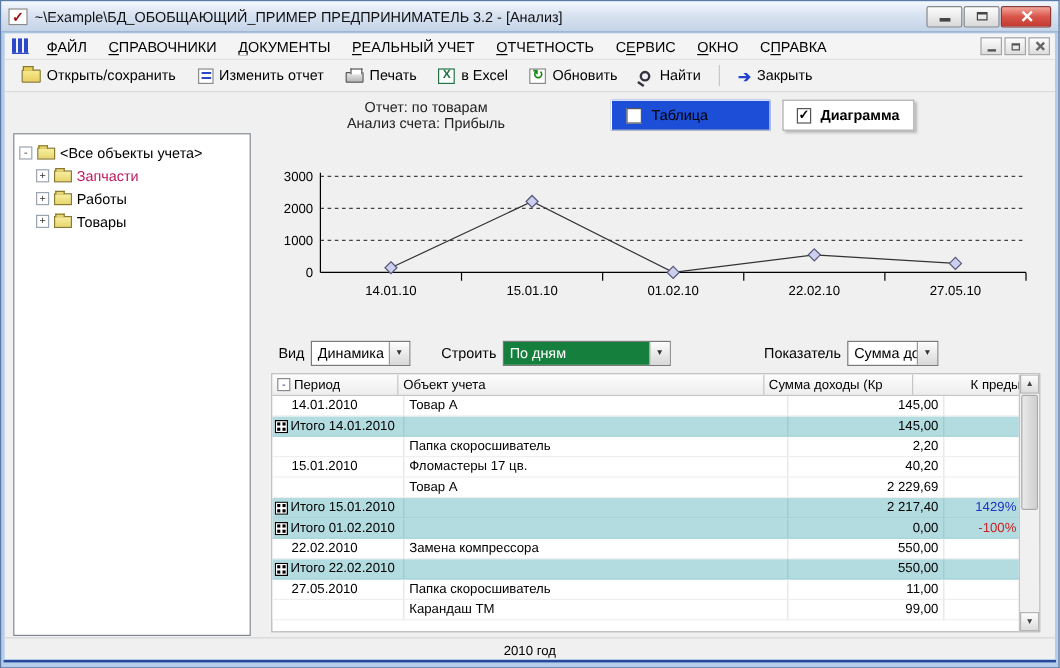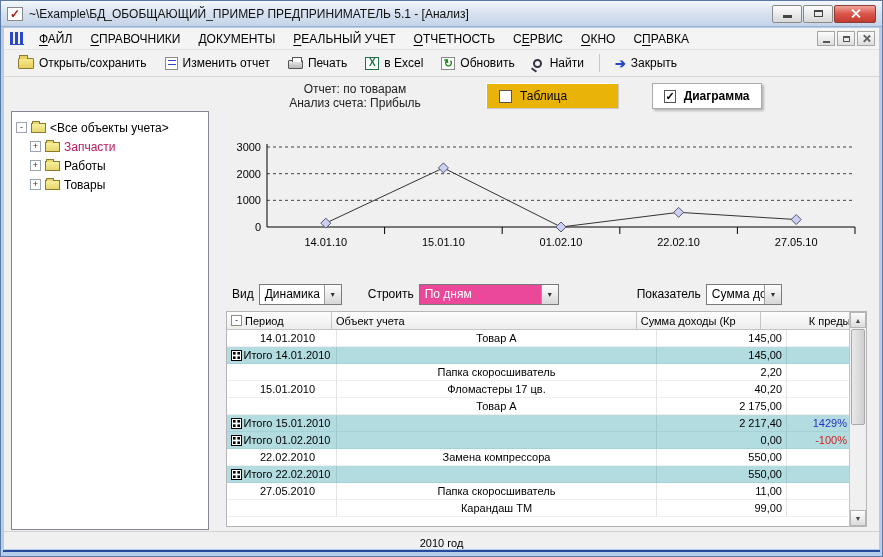--- a/index.html
+++ b/index.html
@@ -56,54 +56,54 @@
     display:flex;align-items:center;justify-content:center;line-height:1;}
   .ic-refresh{width:14px;height:13px;background:#fff;border:1px solid #8a8a8a;color:#1a8a1a;font-weight:bold;font-size:11px;
     display:flex;align-items:center;justify-content:center;line-height:1;}
   .ic-search{width:9px;height:9px;border:2px solid #334;border-radius:50%;margin-right:3px;}
   .ic-search::after{content:"";position:absolute;left:-4px;top:8px;width:6px;height:2px;background:#334;transform:rotate(35deg);}
   .ic-closearrow{color:#2244cc;font-weight:bold;font-size:13px;line-height:1;}
   
   .workspace{position:relative;flex:1;background:#f0f0f0;overflow:hidden;}
   .report-head{position:absolute;left:227px;top:5px;width:248px;text-align:center;font-size:12px;color:#222;line-height:14px;}
   .toggle{position:absolute;top:6px;height:26px;display:flex;align-items:center;gap:8px;font-size:12px;padding:0 12px;}
-  .toggle-table{left:482px;width:133px;border:1px solid #c9c9c9;border-top-color:#fff;border-left-color:#fff;background:#eab308;}
+  .toggle-table{left:505px;width:133px;border:1px solid #c9c9c9;border-top-color:#fff;border-left-color:#fff;background:#1d4ed8;}
   .toggle-diagram{left:648px;width:110px;background:#fff;border:1px solid #aaa;box-shadow:2px 2px 2px #b9b9b9;font-weight:bold;justify-content:center;}
   .checkbox{width:13px;height:13px;background:#fff;border:1px solid #555;display:flex;align-items:center;justify-content:center;
     font-size:11px;line-height:1;color:#000;}
   .checkbox.checked::after{content:"✓";font-weight:bold;}
   
   .tree{position:absolute;left:7px;top:34px;width:198px;height:419px;background:#fff;border:1px solid #828790;
     font-size:12px;padding:6px 4px;}
   .trow{display:flex;align-items:center;height:19px;gap:4px;white-space:nowrap;}
   .trow.child{padding-left:14px;}
   .pm{width:11px;height:11px;background:#fff;border:1px solid #9aa5b1;font-size:9px;line-height:9px;text-align:center;color:#333;flex:0 0 11px;}
   .tfolder{width:15px;height:10px;background:linear-gradient(#f7ef9e,#e8d76e);border:1px solid #8a7a30;position:relative;flex:0 0 15px;}
   .tfolder::before{content:"";position:absolute;top:-3px;left:0;width:6px;height:2px;background:#e8d76e;border:1px solid #8a7a30;border-bottom:none;}
   .t-dim{color:#be185d;}
   
   .chart{position:absolute;left:225px;top:60px;width:640px;height:118px;}
   .chart svg{font-family:"Liberation Sans",sans-serif;}
   
   .controls{position:absolute;left:228px;top:206px;height:22px;display:flex;align-items:center;font-size:12px;}
   .combo{display:flex;align-items:stretch;border:1px solid #7a7a7a;background:#fff;height:21px;margin-left:5px;}
   .combo .val{padding:2px 5px;white-space:nowrap;overflow:hidden;display:flex;align-items:center;}
-  .combo .val.sel{background:#ec4899;color:#fff;}
+  .combo .val.sel{background:#15803d;color:#fff;}
   .combo .drop{width:17px;border-left:1px solid #9a9a9a;background:linear-gradient(#fdfdfd,#d8d8d8);
     display:flex;align-items:center;justify-content:center;font-size:7px;color:#333;}
   
   .grid{position:absolute;left:222px;top:234px;width:641px;height:216px;background:#fff;border:1px solid #b5b5b5;overflow:hidden;}
   .ghead{display:flex;height:18px;background:linear-gradient(#fdfdfd,#ededed);border-bottom:1px solid #c5c5c5;font-size:11px;}
   .ghead .hc{display:flex;align-items:center;padding:0 4px;border-right:1px solid #c5c5c5;overflow:hidden;white-space:nowrap;}
   .hc.c1{width:110px;gap:3px;} .hc.c2{width:320px;} .hc.c3{width:130px;} .hc.c4{width:64px;border-right:none;margin-left:44px;}
   .colbtn{width:11px;height:11px;border:1px solid #8a8a8a;background:#fff;font-size:9px;line-height:9px;text-align:center;color:#227;flex:0 0 11px;}
   .gbody{position:relative;}
   .row{display:flex;height:17px;font-size:11px;background:#fff;}
   .row .c{display:flex;align-items:center;padding:0 4px;border-right:1px solid #e4e4e4;border-bottom:1px solid #efefef;
-    overflow:hidden;white-space:nowrap;justify-content:center;}
+    overflow:hidden;white-space:nowrap;}
   .row .c.period{width:110px;padding-left:16px;gap:2px;}
   .row .c.object{width:320px;}
   .row .c.amount{width:130px;justify-content:flex-end;}
   .row .c.pct{width:64px;justify-content:flex-end;border-right:none;}
   .row.total{background:#b3dce0;}
   .row.total .c{border-right-color:#9ccad0;border-bottom-color:#a5d2d7;}
   .row.total .c.period{padding-left:2px;}
   .row:not(.total) .sum-icon{display:none;}
   .sum-icon{flex:0 0 11px;}
   .pct-blue{color:#2333c0;} .pct-red{color:#cc2222;}
@@ -117,21 +117,21 @@
   .statusbar{height:18px;background:#f0f0f0;border-top:1px solid #d2d2d2;display:flex;align-items:center;justify-content:flex-end;
     font-size:11px;gap:5px;padding:0 8px;flex-direction:column;}
 </style>
 </head>
 <body>
 
 <div class="window">
 
   <div class="titlebar">
     <span class="app-icon"></span>
-    <span class="title-text">~\Example\БД_ОБОБЩАЮЩИЙ_ПРИМЕР ПРЕДПРИНИМАТЕЛЬ 5.1 - [Анализ]</span>
+    <span class="title-text">~\Example\БД_ОБОБЩАЮЩИЙ_ПРИМЕР ПРЕДПРИНИМАТЕЛЬ 3.2 - [Анализ]</span>
     <span class="winbtns">
       <span class="wbtn">
           <span class="glyph-min"></span>
         </span>
       <span class="wbtn">
           <span class="glyph-max"></span>
         </span>
       <span class="wbtn close">
           <span class="glyph-x"></span>
         </span>
@@ -330,21 +330,21 @@
               </span>
     <span class="c object">Фломастеры 17 цв.</span>
     <span class="c amount">40,20</span>
     <span class="c pct"></span>
   </div>
             <div class="row item">
     <span class="c period">
                 <span class="ptext"></span>
               </span>
     <span class="c object">Товар А</span>
-    <span class="c amount">2 175,00</span>
+    <span class="c amount">2 229,69</span>
     <span class="c pct"></span>
   </div>
             <div class="row total">
     <span class="c period">
                 <svg class="sum-icon" width="11" height="11">
                   <rect x="0.5" y="0.5" width="10" height="10" fill="#fff" stroke="#000"></rect>
                   <rect x="2" y="2" width="2.6" height="2.6" fill="#000"></rect>
                   <rect x="6.4" y="2" width="2.6" height="2.6" fill="#000"></rect>
                   <rect x="2" y="6.4" width="2.6" height="2.6" fill="#000"></rect>
                   <rect x="6.4" y="6.4" width="2.6" height="2.6" fill="#000"></rect>

